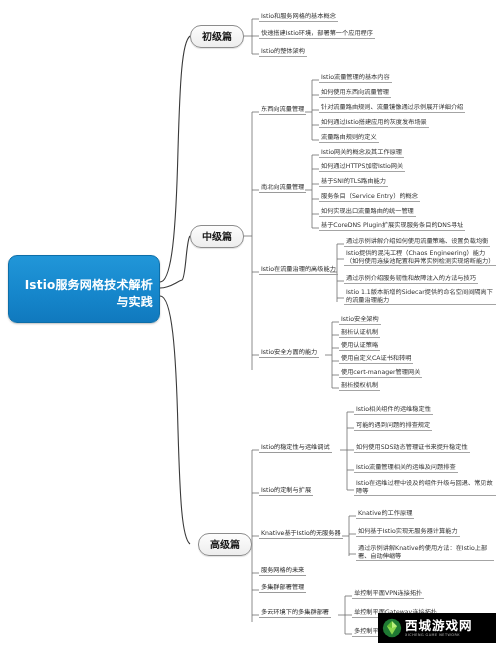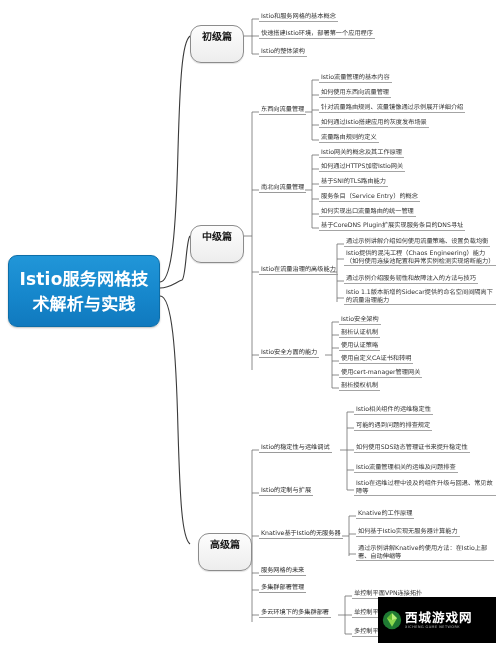--- a/index.html
+++ b/index.html
@@ -19,37 +19,37 @@
   #links{
     position:absolute;left:0;top:0;
     width:500px;height:647px;
     pointer-events:none;
   }
   
   .root-node{
     position:absolute;
     left:8px;top:255px;
     width:152px;
-    padding:11px 6px 10px 6px;
+    padding:21px 6px 10px 6px;
     box-sizing:border-box;
     background:linear-gradient(180deg,#2196d8 0%,#1687cc 55%,#1079be 100%);
     border:1px solid #0d6ea8;
     border-radius:9px;
     color:#ffffff;
-    font-size:17px;
+    font-size:12px;
     font-weight:bold;
     line-height:1.45;
-    text-align:center;
+    text-align:right;
     letter-spacing:0.2px;
     box-shadow:0 1px 2px rgba(0,0,0,.25);
   }
   
   .lvl1-node{
     position:absolute;
-    width:54px;height:38px;
+    width:54px;height:23px;
     box-sizing:border-box;
     background:linear-gradient(180deg,#fdfdfd 0%,#ededed 100%);
     border:1px solid #8c8c8c;
     border-radius:11px;
     color:#1a1a1a;
     font-size:10px;
     font-weight:bold;
     line-height:21px;
     text-align:center;
     box-shadow:0 1px 1px rgba(0,0,0,.12);
@@ -72,21 +72,21 @@
     line-height:8px;
     padding:0 2px 1px 2px;
     border-bottom:1px solid #a4a4a4;
   }
   .leaf-node.wrap{white-space:normal;line-height:7.6px;}
   .leaf-node.nowrap{white-space:nowrap;}
   
   .watermark{
     position:absolute;
     right:4px;bottom:4px;
-    width:118px;height:46px;
+    width:118px;height:30px;
     display:flex;align-items:center;
     background:#000000;
     padding:0 2px;
     box-sizing:border-box;
   }
   .wm-gem{
     width:20px;height:20px;margin:0 3px 0 2px;flex:0 0 auto;
   }
   .wm-textbox{display:flex;flex-direction:column;justify-content:center;}
   .wm-title{

